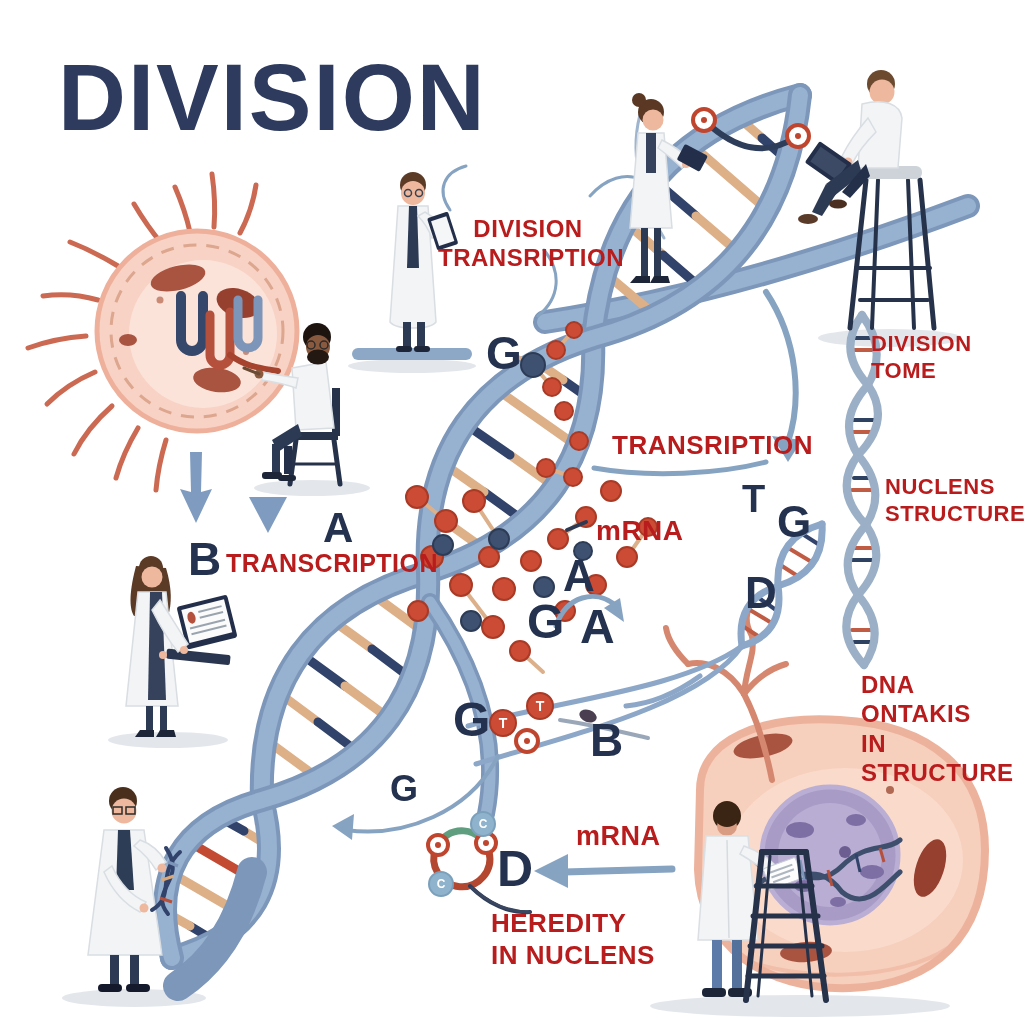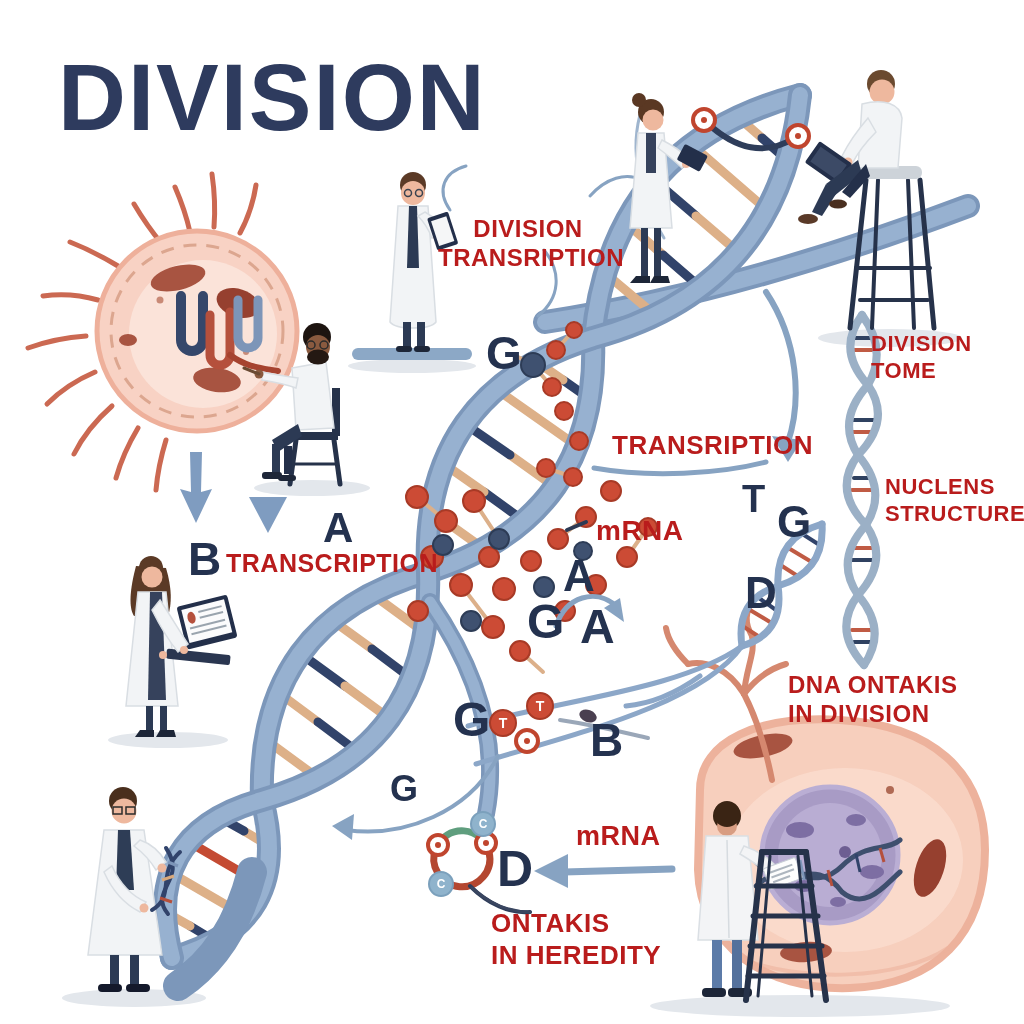--- a/index.html
+++ b/index.html
@@ -458,28 +458,28 @@
 <div class="lbl" style="left:871px;top:331px;font-size:22px;font-weight:600">
   <div>DIVISION</div>
   <div>TOME</div>
 </div>
 
 <div class="lbl" style="left:885px;top:474px;font-size:22px;font-weight:600">
   <div>NUCLENS</div>
   <div>STRUCTURE</div>
 </div>
 
-<div class="lbl" style="left:788px;top:670px;font-size:24px;font-weight:600">
+<div class="lbl" style="left:861px;top:670px;font-size:24px;font-weight:600">
   <div>DNA ONTAKIS</div>
-  <div>IN DIVISION</div>
+  <div>IN STRUCTURE</div>
 </div>
 
 <div class="lbl" style="left:491px;top:908px;font-size:26px;font-weight:600">
-  <div>ONTAKIS</div>
-  <div>IN HEREDITY</div>
+  <div>HEREDITY</div>
+  <div>IN NUCLENS</div>
 </div>
 
 <div class="lbl" style="left:226px;top:548px;font-size:25px;font-weight:600">TRANSCRIPTION</div>
 
 <div class="lbl" style="left:596px;top:514px;font-size:28px;font-weight:600">mRNA</div>
 
 <div class="lbl" style="left:576px;top:820px;font-size:27px;font-weight:600">mRNA</div>
 
 <div class="letter" style="left:486px;top:326px;font-size:46px">G</div>
 <div class="letter" style="left:323px;top:504px;font-size:42px">A</div>

